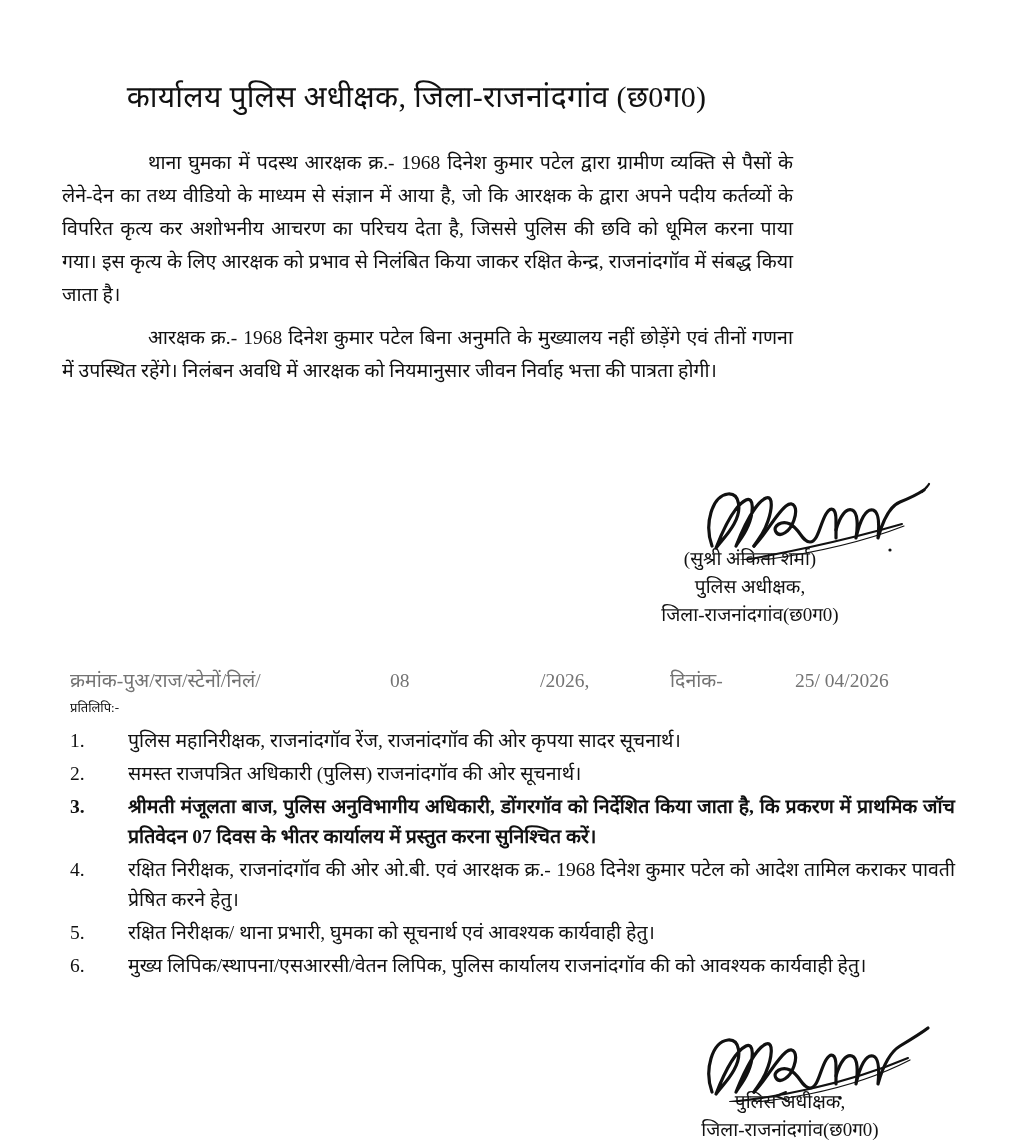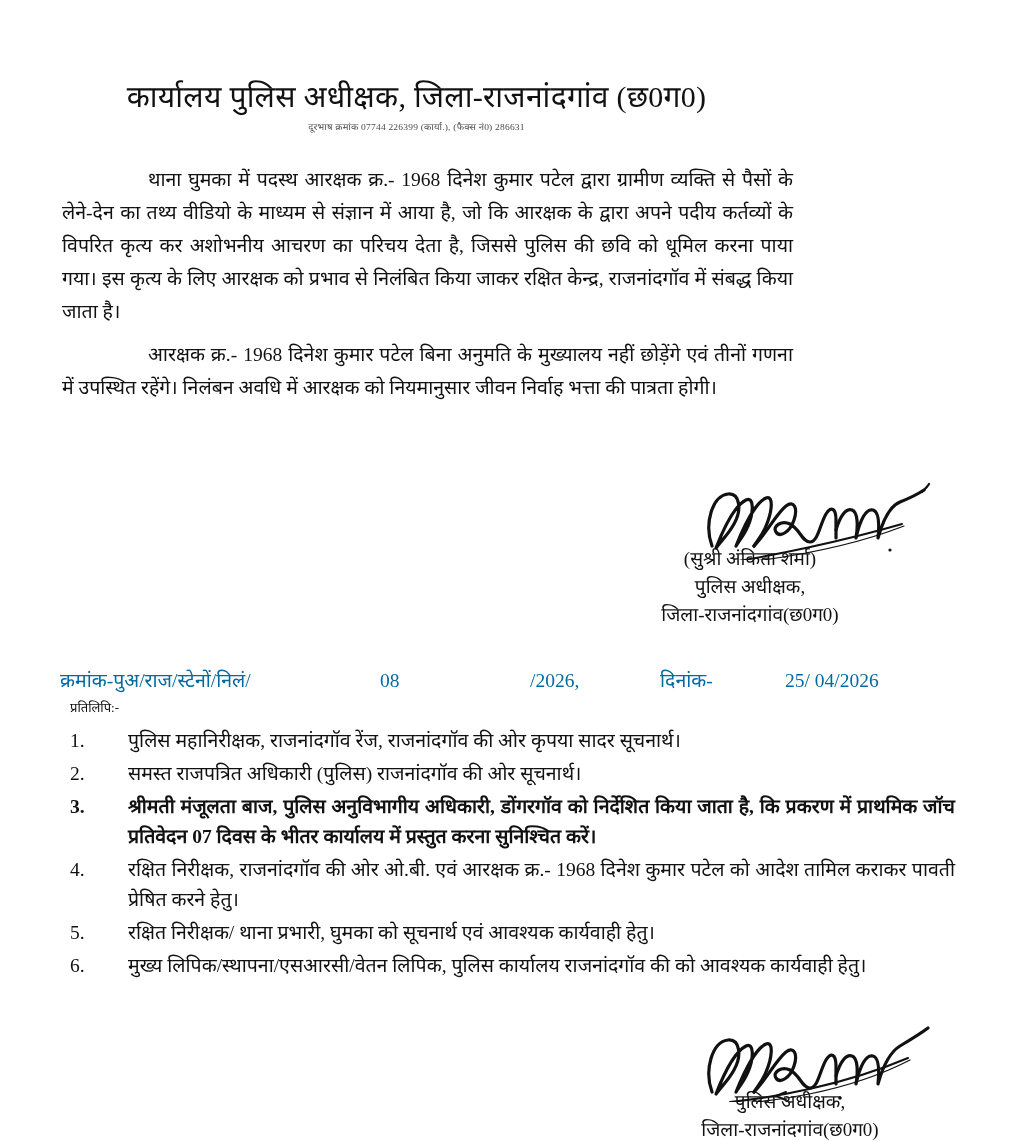--- a/index.html
+++ b/index.html
@@ -121,25 +121,25 @@
   .signature-svg {
     position: absolute;
     pointer-events: none;
   }
   .sig-svg-top  { left: 690px; top: 440px; }
   .sig-svg-bot  { left: 690px; top: 982px; }
 
   
   .memo-line {
     position: absolute;
-    left: 60px;
+    left: 70px;
     top: 626px;
     width: 890px;
     font-size: 19.5px;
-    color: #0369a1;
+    color: #737373;
     white-space: nowrap;
   }
   .memo-line .m-krmank { display: inline-block; width: 320px; }
   .memo-line .m-number { display: inline-block; width: 150px; text-align: left; }
   .memo-line .m-year   { display: inline-block; width: 130px; text-align: left; }
   .memo-line .m-datelabel { display: inline-block; width: 125px; text-align: left; }
   .memo-line .m-date   { display: inline-block; text-align: left; }
 
   .copy-label {
     position: absolute;
@@ -182,21 +182,20 @@
     text-align: left;
   }
 </style>
 </head>
 <body>
 
 <div class="page">
 
   <div class="header-block">
     <div class="office-title">कार्यालय पुलिस अधीक्षक, जिला-राजनांदगांव (छ0ग0)</div>
-    <div class="office-contact">दूरभाष क्रमांक 07744 226399 (कार्या.), (फैक्स नं0) 286631</div>
   </div>
 
 
   <div class="body-wrap">
 
     <p class="para first">
       <span class="indent"></span><span>थाना घुमका में पदस्थ आरक्षक क्र.- 1968 दिनेश कुमार पटेल द्वारा ग्रामीण व्यक्ति से पैसों के लेने-देन का तथ्य वीडियो के माध्यम से संज्ञान में आया है, जो कि आरक्षक के द्वारा अपने पदीय कर्तव्यों के विपरित कृत्य कर अशोभनीय आचरण का परिचय देता है, जिससे पुलिस की छवि को धूमिल करना पाया गया। इस कृत्य के लिए आरक्षक को प्रभाव से </span><span class="strong-seg">निलंबित किया जाकर रक्षित केन्द्र, राजनांदगॉव में संबद्ध</span><span> किया जाता है।</span>
     </p>
 
     <p class="para second">

